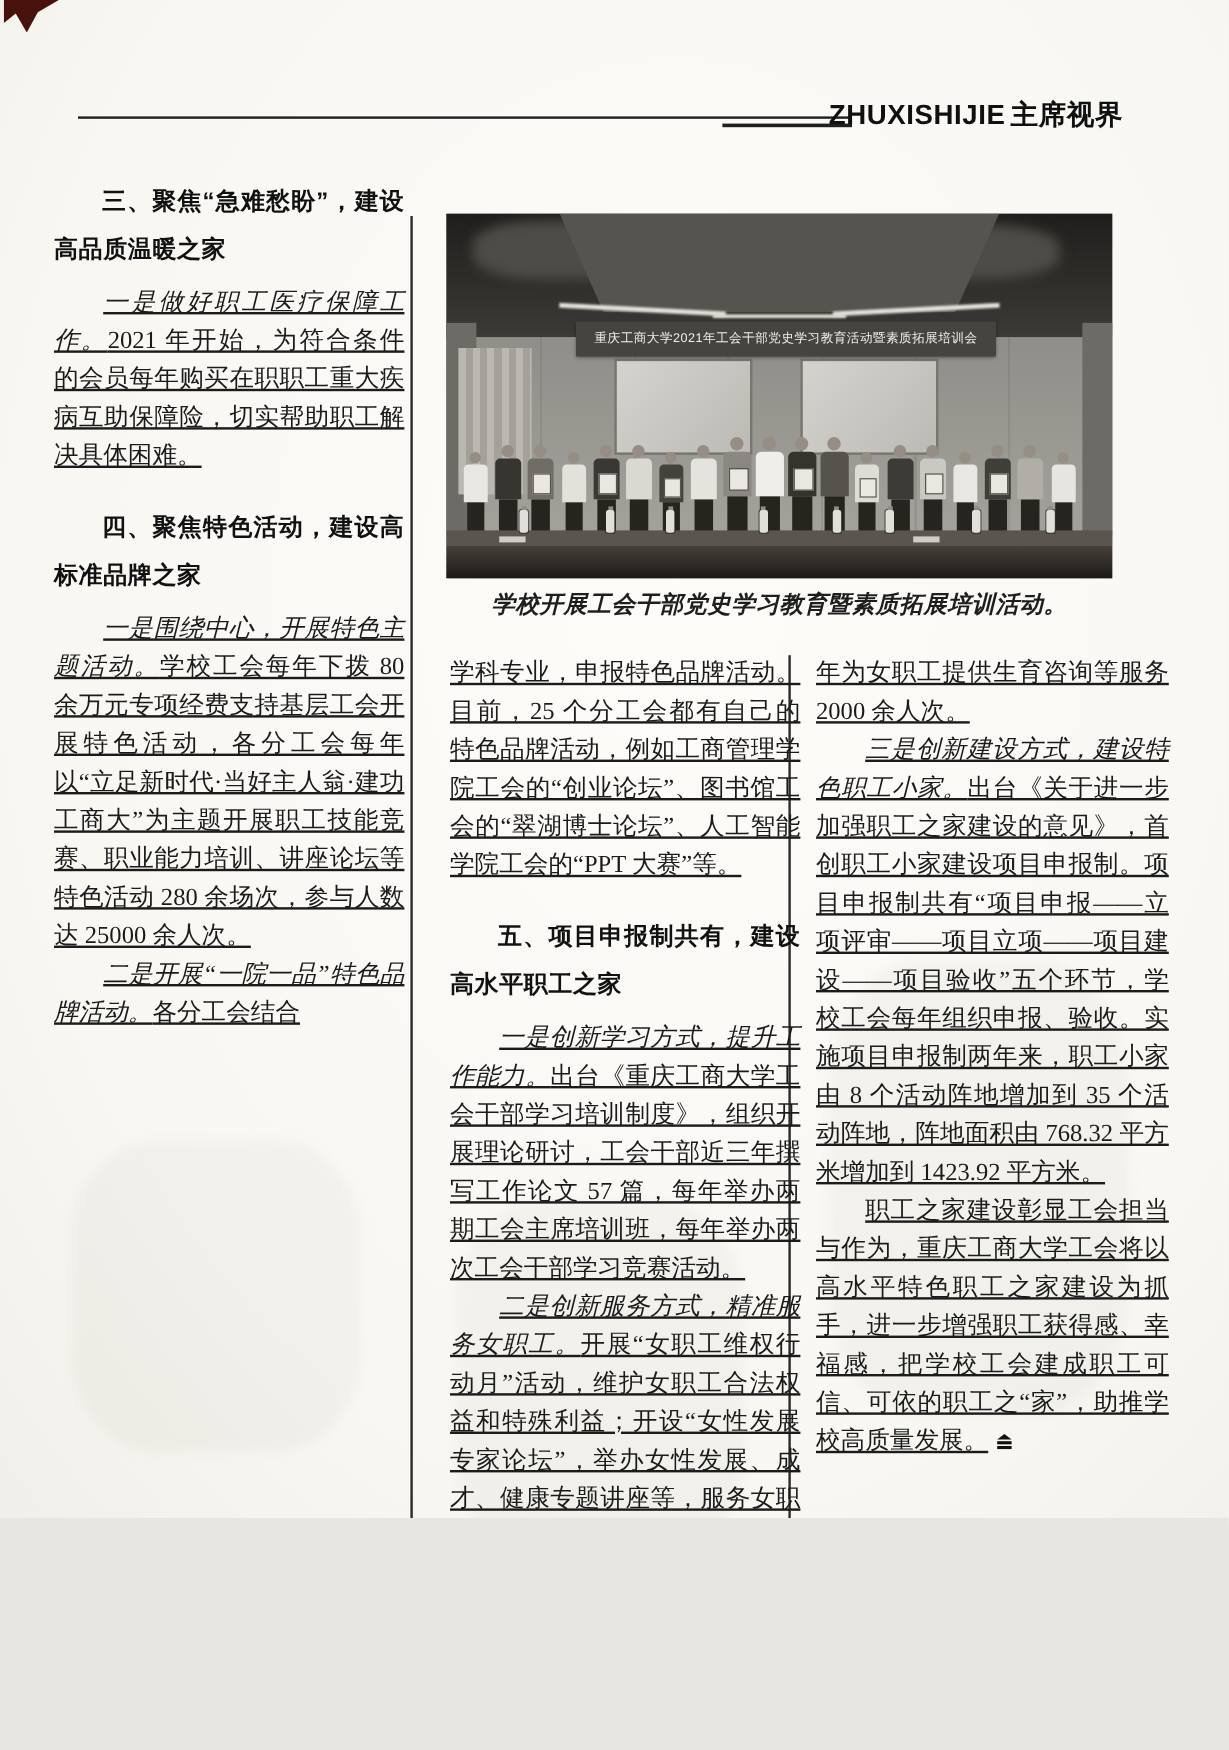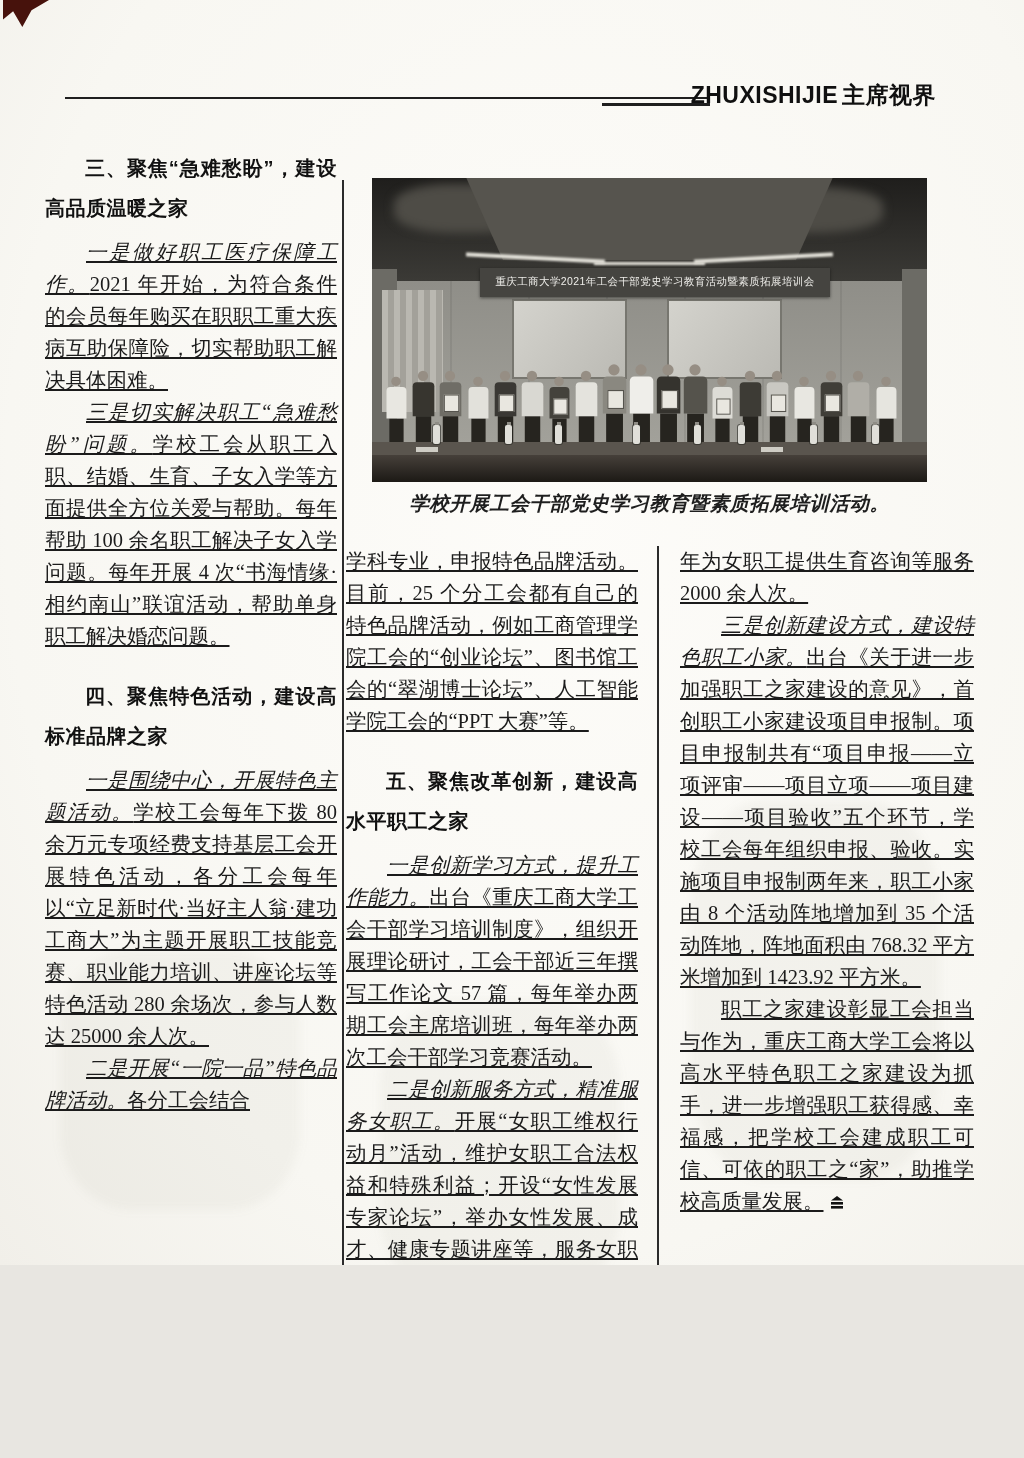--- a/index.html
+++ b/index.html
@@ -58,21 +58,21 @@
   .bottle{position:absolute;bottom:12.5%;width:7px;height:19px;background:#e0dfd9;
          border-radius:2px;box-shadow:0 0 0 1px rgba(40,40,35,.6);}
   .bottle::before{content:"";position:absolute;top:-3px;left:1.5px;width:4px;height:3px;background:#8e8c85;}
   
   .caption{position:absolute;left:372px;top:490px;width:555px;text-align:center;
          font-size:19.5px;font-style:italic;font-weight:600;letter-spacing:.5px;color:#1e1e1e;}
   
   .col{position:absolute;font-size:20.5px;line-height:32px;text-align:justify;
        text-justify:inter-character;word-break:break-all;color:#1b1b1b;}
   .col-left{left:45px;top:148px;width:292px;}
-  .col-middle{left:346px;top:545px;width:292px;}
+  .col-middle{left:375px;top:545px;width:292px;}
   .col-right{left:680px;top:545px;width:294px;}
   .col p{margin:0;text-indent:2em;text-decoration:underline;}
   .col p.noindent{text-indent:0;}
   .col h3{font-family:"Liberation Sans",sans-serif;font-size:20px;line-height:40px;
        font-weight:700;margin:24px 0 8px;text-indent:2em;letter-spacing:.5px;color:#111;}
   .col > :first-child{margin-top:0;}
   .seg-kai{font-style:italic;}
   .seg-n{font-style:normal;}
   .col p.author{text-align:right;text-indent:0;font-weight:700;font-size:20px;line-height:34px;
        margin-top:6px;font-family:"Liberation Serif",serif;}
@@ -248,28 +248,27 @@
         <div class="bottle" style="left: 66%;"></div>
         <div class="bottle" style="left: 79%;"></div>
         <div class="bottle" style="left: 90%;"></div>
       </div>
   </figure>
   <div class="caption">学校开展工会干部党史学习教育暨素质拓展培训活动。</div>
 
   <section class="col col-left">
       <h3><span class="seg-n">三、聚焦“急难愁盼”，建设高品质温暖之家</span></h3>
       <p><span class="seg-kai">一是做好职工医疗保障工作。</span><span class="seg-n">2021 年开始，为符合条件的会员每年购买在职职工重大疾病互助保障险，切实帮助职工解决具体困难。</span></p>
-      <p><span class="seg-kai">三是切实解决职工“急难愁盼”问题。</span><span class="seg-n">学校工会从职工入职、结婚、生育、子女入学等方面提供全方位关爱与帮助。每年帮助 100 余名职工解决子女入学问题。每年开展 4 次“书海情缘·相约南山”联谊活动，帮助单身职工解决婚恋问题。</span></p>
       <h3><span class="seg-n">四、聚焦特色活动，建设高标准品牌之家</span></h3>
       <p><span class="seg-kai">一是围绕中心，开展特色主题活动。</span><span class="seg-n">学校工会每年下拨 80 余万元专项经费支持基层工会开展特色活动，各分工会每年以“立足新时代·当好主人翁·建功工商大”为主题开展职工技能竞赛、职业能力培训、讲座论坛等特色活动 280 余场次，参与人数达 25000 余人次。</span></p>
       <p><span class="seg-kai">二是开展“一院一品”特色品牌活动。</span><span class="seg-n">各分工会结合</span></p>
     </section>
   <section class="col col-middle">
       <p class="noindent"><span class="seg-n">学科专业，申报特色品牌活动。目前，25 个分工会都有自己的特色品牌活动，例如工商管理学院工会的“创业论坛”、图书馆工会的“翠湖博士论坛”、人工智能学院工会的“PPT 大赛”等。</span></p>
-      <h3><span class="seg-n">五、聚焦改革创新，建设高水平职工之家</span></h3>
+      <h3><span class="seg-n">五、项目申报制共有，建设高水平职工之家</span></h3>
       <p><span class="seg-kai">一是创新学习方式，提升工作能力。</span><span class="seg-n">出台《重庆工商大学工会干部学习培训制度》，组织开展理论研讨，工会干部近三年撰写工作论文 57 篇，每年举办两期工会主席培训班，每年举办两次工会干部学习竞赛活动。</span></p>
       <p><span class="seg-kai">二是创新服务方式，精准服务女职工。</span><span class="seg-n">开展“女职工维权行动月”活动，维护女职工合法权益和特殊利益；开设“女性发展专家论坛”，举办女性发展、成才、健康专题讲座等，服务女职工健康发展。每</span></p>
     </section>
   <section class="col col-right">
       <p class="noindent"><span class="seg-n">年为女职工提供生育咨询等服务 2000 余人次。</span></p>
       <p><span class="seg-kai">三是创新建设方式，建设特色职工小家。</span><span class="seg-n">出台《关于进一步加强职工之家建设的意见》，首创职工小家建设项目申报制。项目申报制共有“项目申报——立项评审——项目立项——项目建设——项目验收”五个环节，学校工会每年组织申报、验收。实施项目申报制两年来，职工小家由 8 个活动阵地增加到 35 个活动阵地，阵地面积由 768.32 平方米增加到 1423.92 平方米。</span></p>
       <p><span class="seg-n">职工之家建设彰显工会担当与作为，重庆工商大学工会将以高水平特色职工之家建设为抓手，进一步增强职工获得感、幸福感，把学校工会建成职工可信、可依的职工之“家”，助推学校高质量发展。</span><svg class="end-icon" viewBox="0 0 14 13">
           <polygon points="7,0 13,4.5 1,4.5" fill="#111"></polygon>
           <rect x="1" y="6" width="12" height="2.6" fill="#111"></rect>
           <rect x="1" y="10" width="12" height="2.6" fill="#111"></rect>

